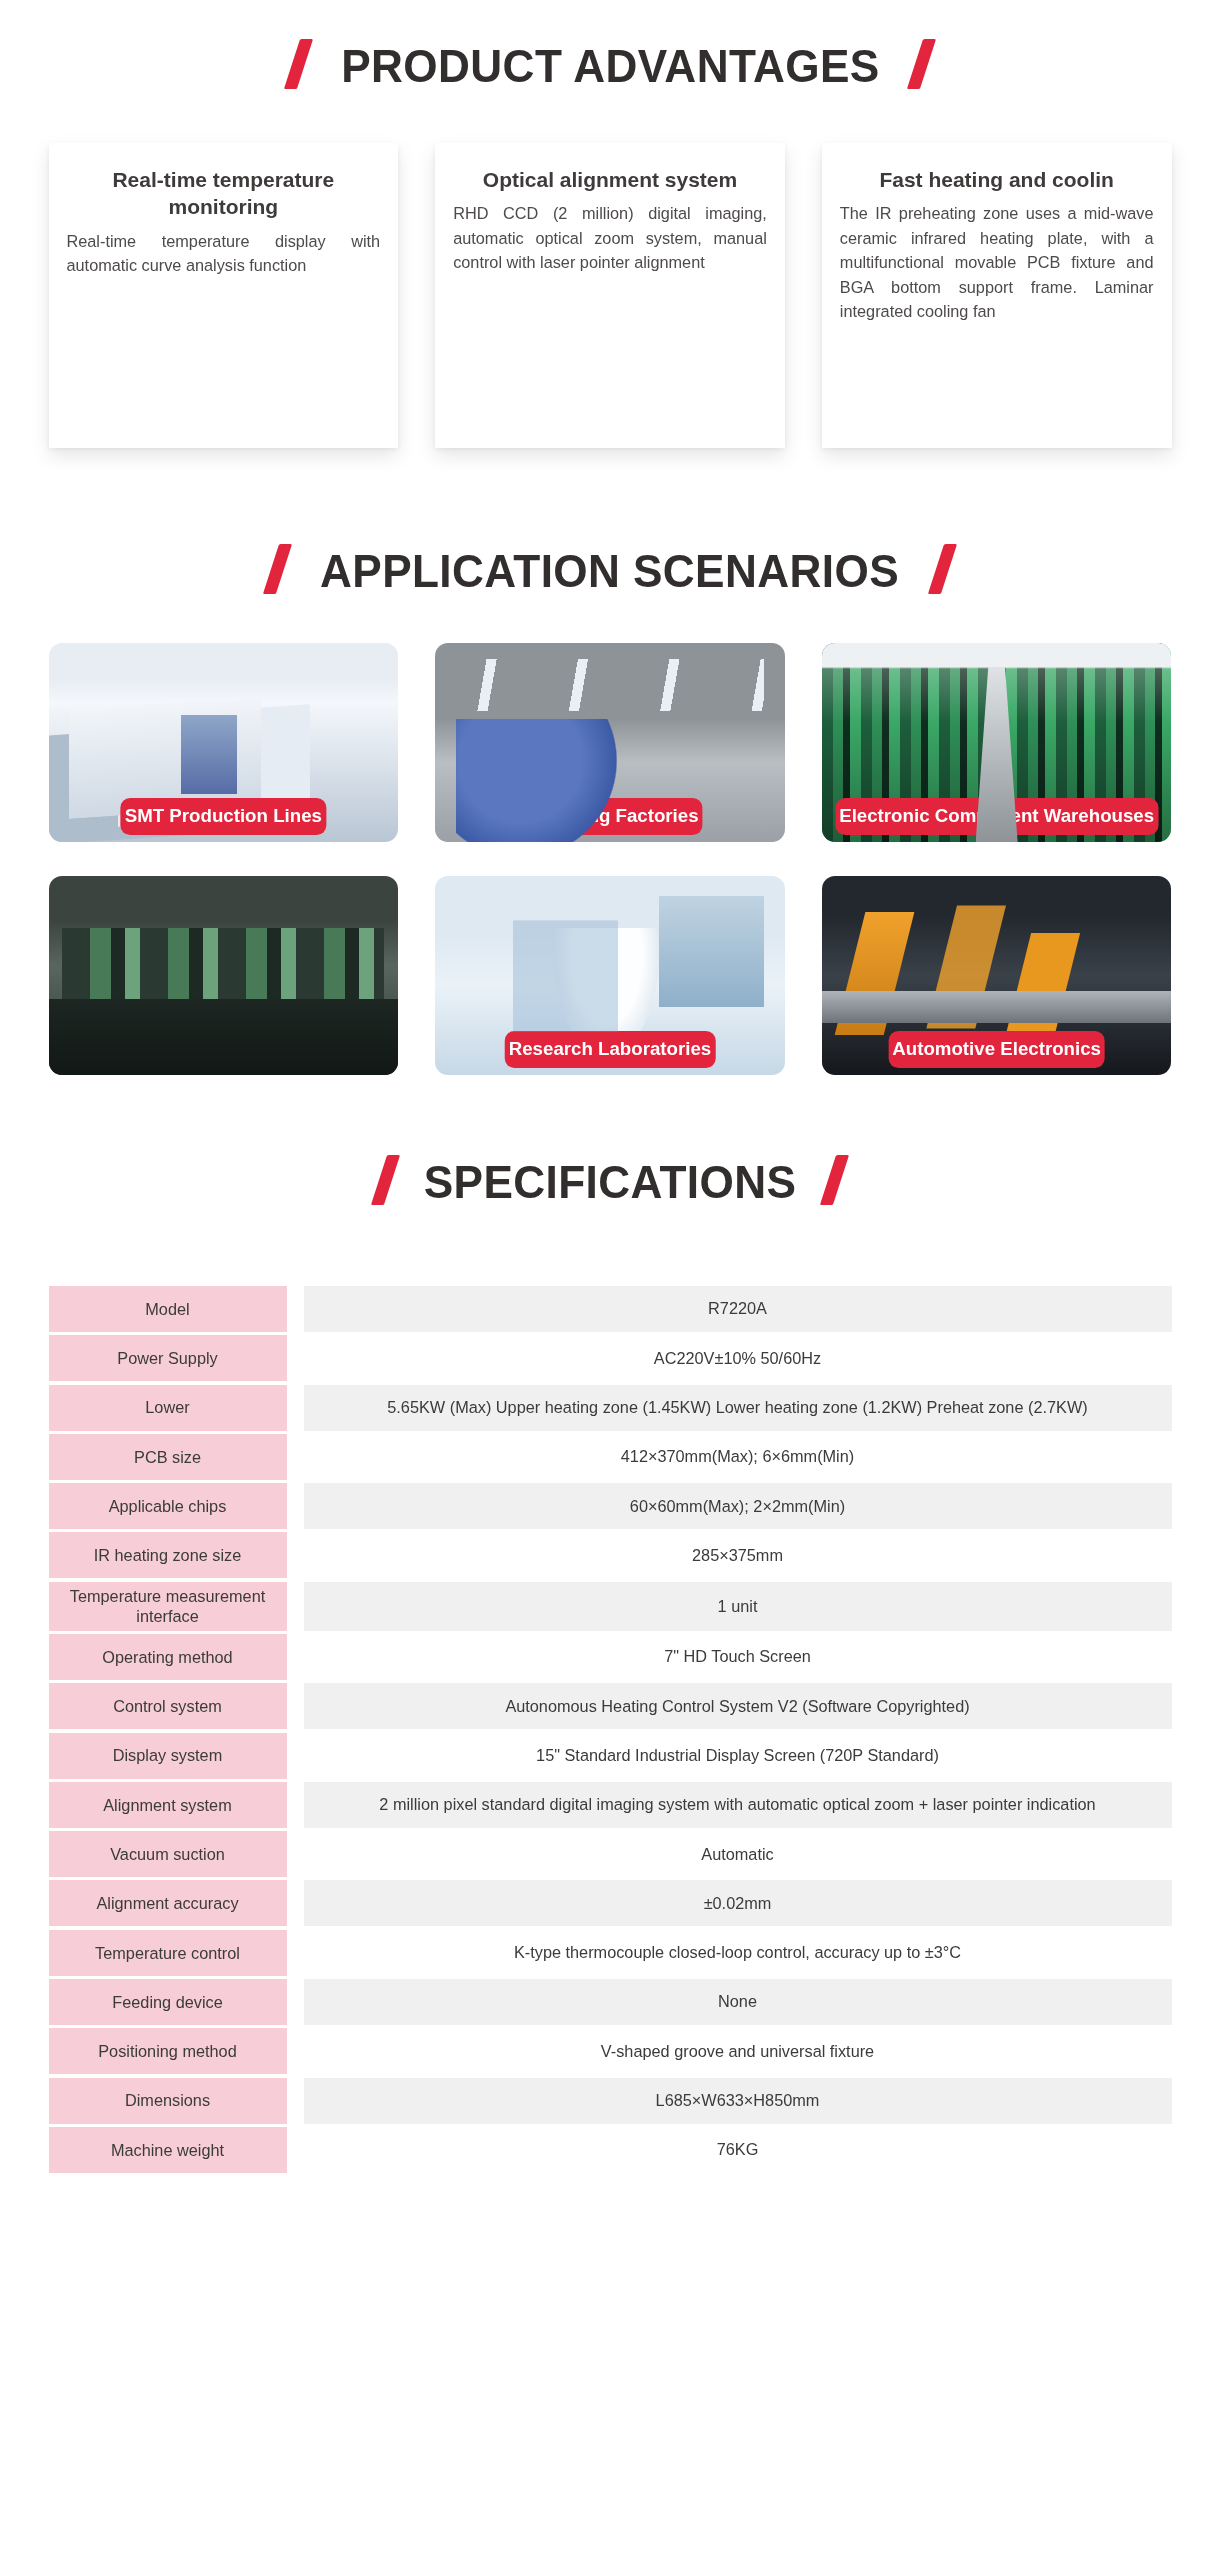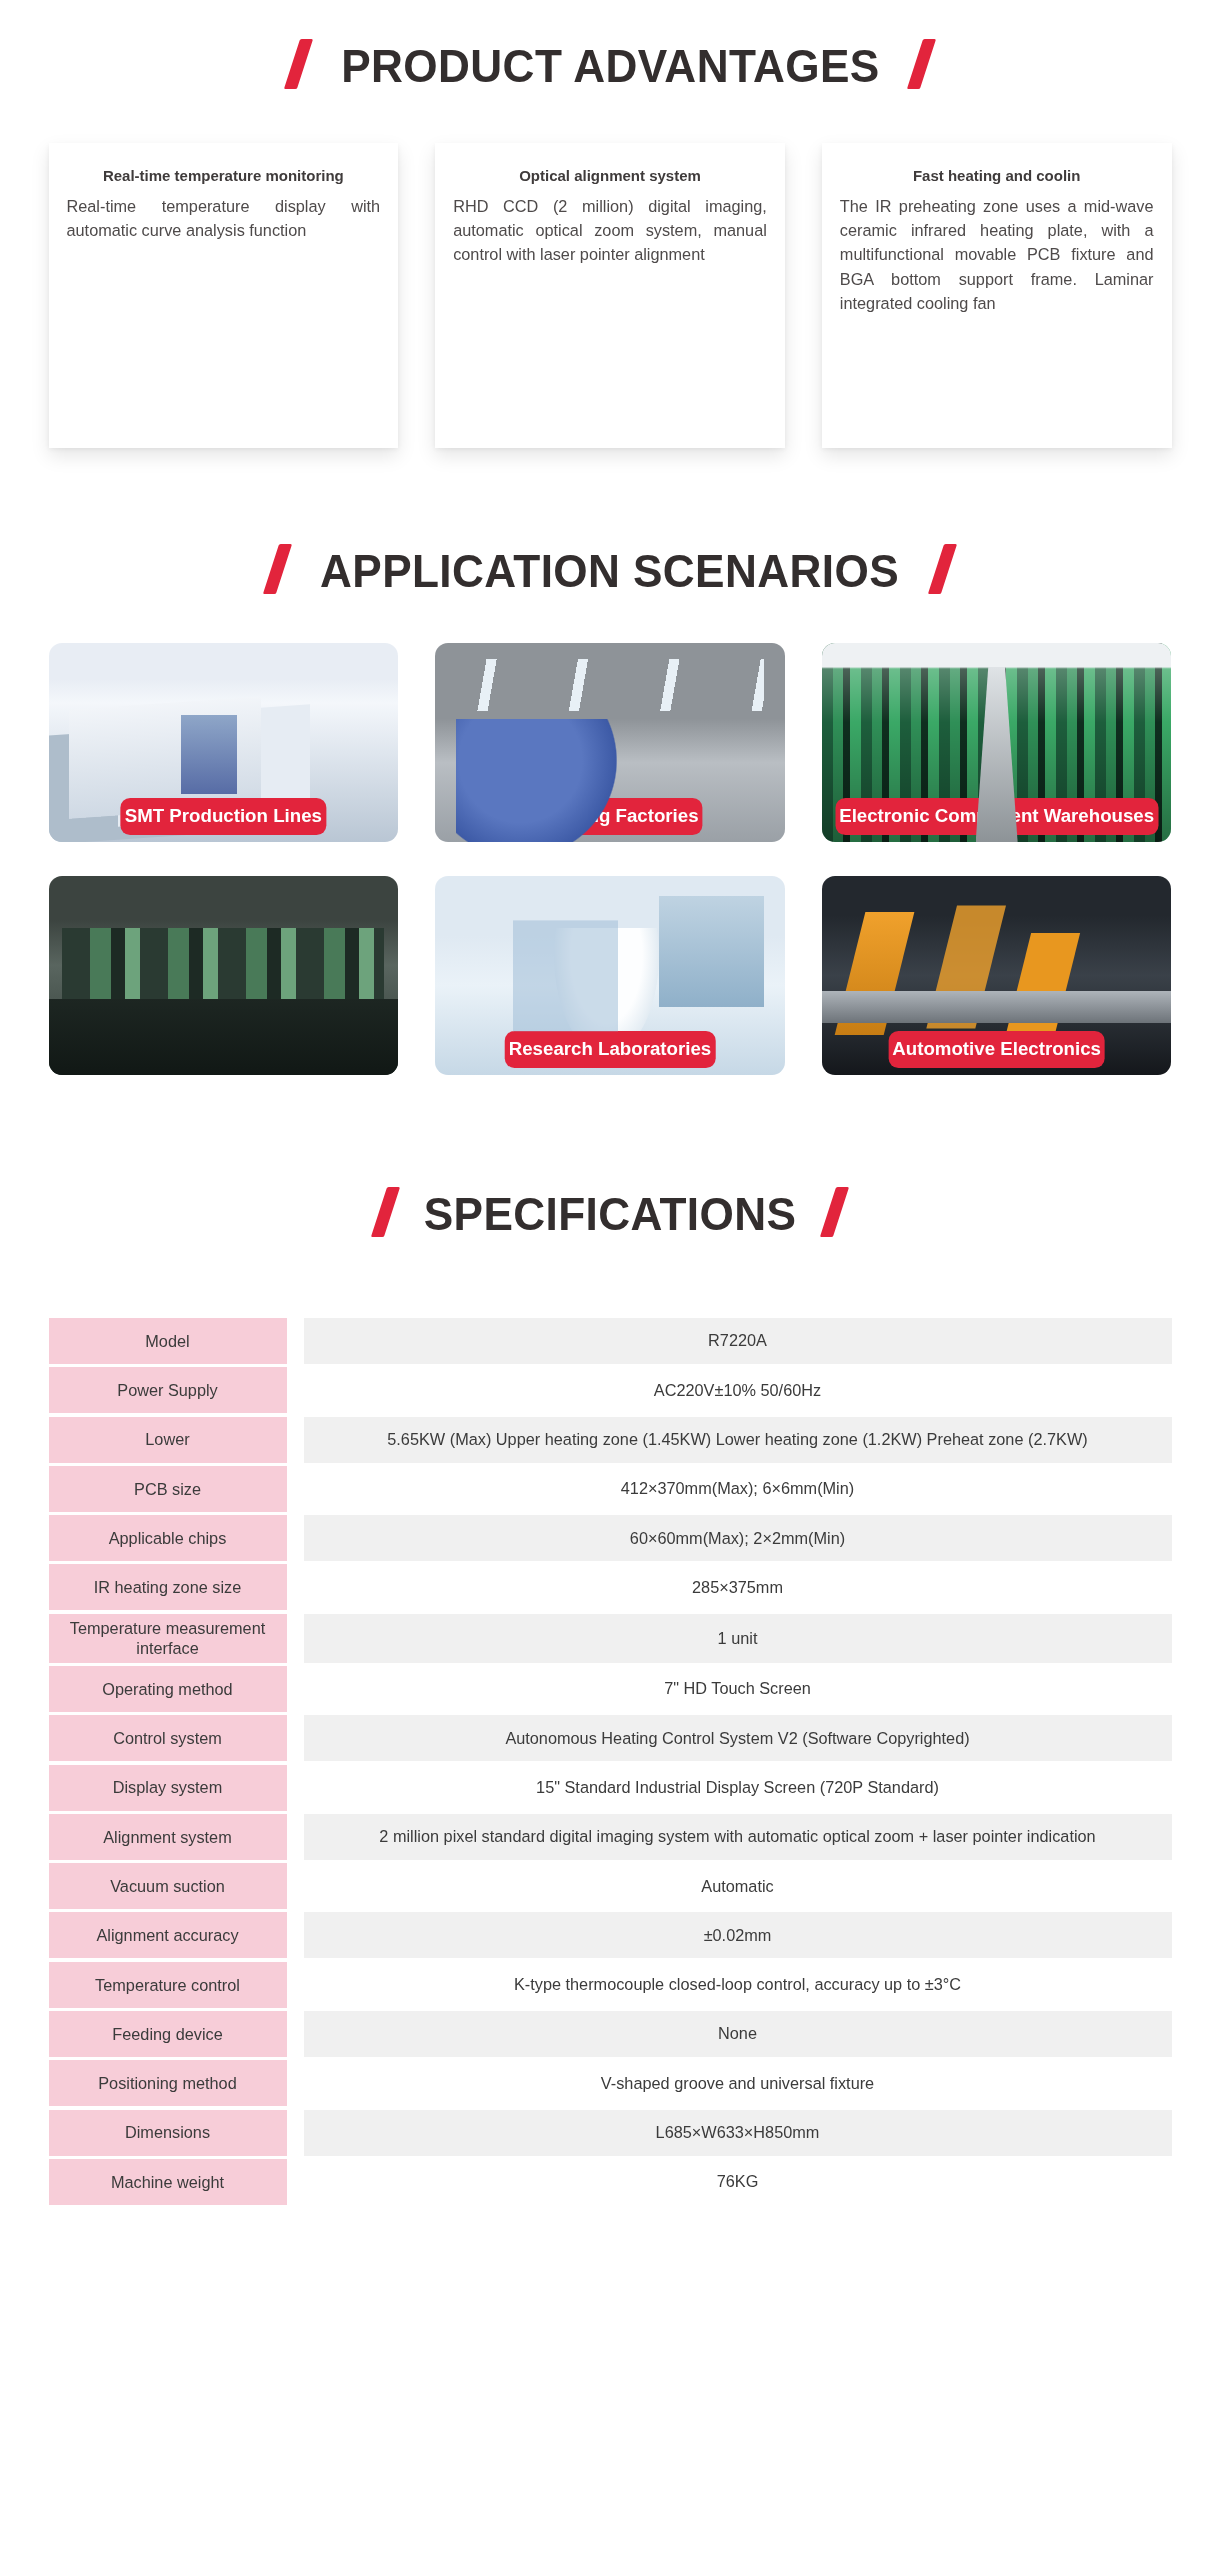--- a/index.html
+++ b/index.html
@@ -5,28 +5,28 @@
   html,body{margin:0;padding:0;background:#ffffff;}
   body{width:1220px;font-family:"Liberation Sans",sans-serif;color:#3b3b3b;}
   .content{width:1123px;margin:0 auto;}
 
   
   .section-header{display:flex;align-items:flex-start;justify-content:center;gap:24.4px;}
   .slash{width:13px;height:50px;background:#e2243c;transform:skewX(-18deg);border-radius:1.6px;flex:none;}
   .section-title{font-size:46px;font-weight:800;color:#332e2e;letter-spacing:0.4px;white-space:nowrap;transform:scaleX(0.96);}
   .hdr-advantages{padding-top:39px;}
   .hdr-scenarios{padding-top:96px;}
-  .hdr-specs{padding-top:112px;}
+  .hdr-specs{padding-top:80px;}
 
   
   .cards{display:flex;gap:37px;margin-top:50px;}
   .card{flex:1;display:flex;flex-direction:row;}
   .card-photo{height:305px;position:relative;overflow:hidden;flex:none;}
   .card-text{background:#fff;box-shadow:0 8.1px 18px rgba(0,0,0,0.10),0 1.6px 4.9px rgba(0,0,0,0.06);padding:23px 18px 28px;flex:1;}
-  .card-title{font-size:15px;font-weight:700;color:#3f3b3b;text-align:center;line-height:1.3;margin:0 0 8.1px;}
+  .card-title{font-size:21px;font-weight:700;color:#3f3b3b;text-align:center;line-height:1.3;margin:0 0 8.1px;}
   .card-body{font-size:16.3px;line-height:1.5;color:#4e4a4a;text-align:justify;margin:0;}
 
   
   .photo-screen{background:
       radial-gradient(circle at 50% 10%, #8a8a84 0%, #6e6e68 30%, #4a4a46 100%);}
   .photo-screen .bezel{position:absolute;left:11%;top:13%;width:78%;height:72%;
       background:linear-gradient(145deg,#2b2b2d,#161618);border-radius:4.9px;
       box-shadow:0 0 0 2.4px #3a3a3c, 0 6.5px 16.3px rgba(0,0,0,.6);}
   .photo-screen .bezel-label{position:absolute;left:14%;top:9%;font-size:9.8px;letter-spacing:1.6px;color:#b9b9b2;}
   .photo-screen .lcd{position:absolute;left:12%;top:24%;width:76%;height:60%;

